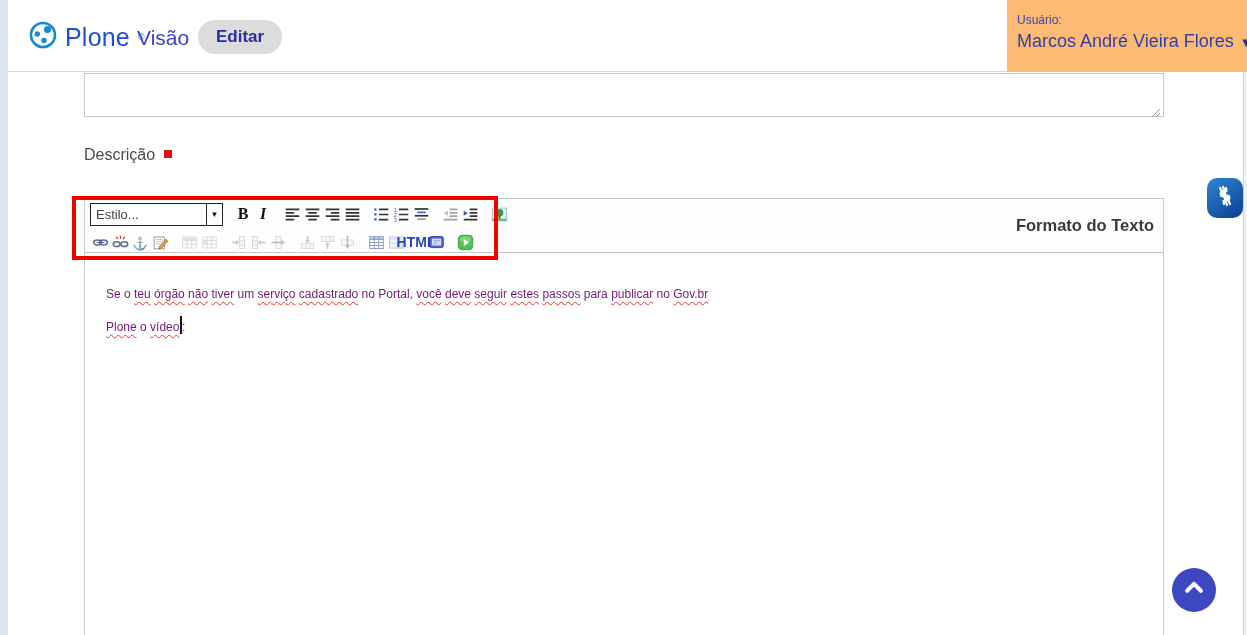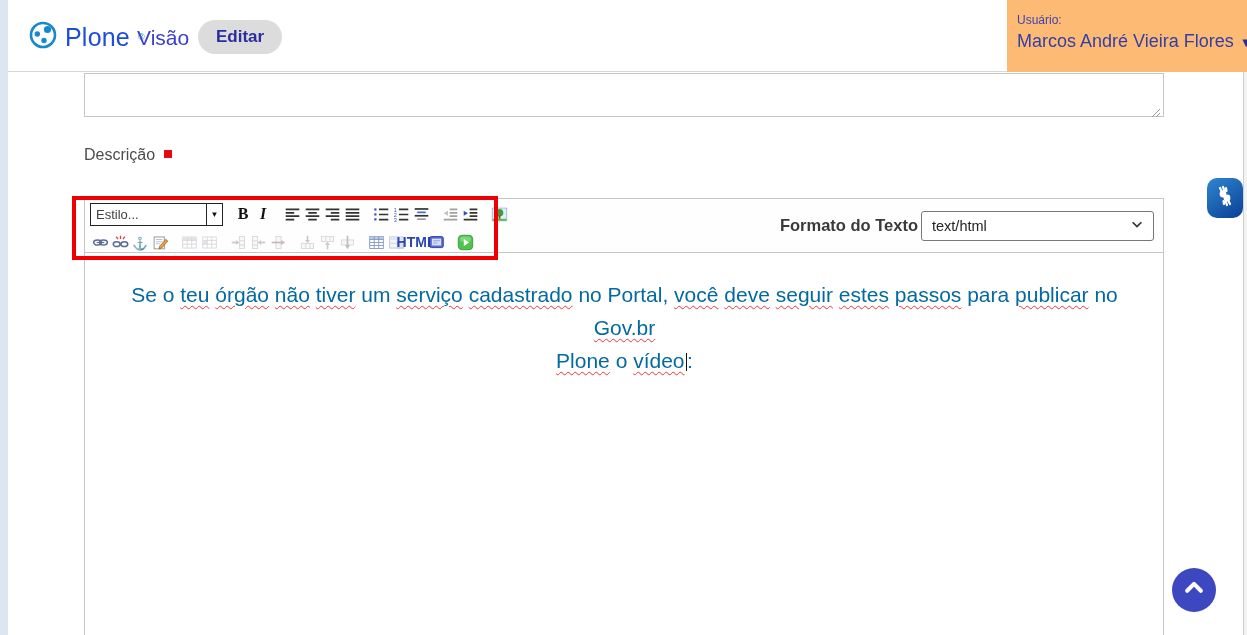--- a/index.html
+++ b/index.html
@@ -46,21 +46,21 @@
   .tbtn.gap{margin-left:9px;}
   .tg{font-family:"Liberation Serif",serif;font-weight:bold;font-size:16px;color:#111;line-height:1;}
   .tg.it{font-style:italic;font-weight:bold;}
   .tg.html{font-family:"Liberation Sans",sans-serif;font-size:14px;font-weight:bold;color:#2b46b4;letter-spacing:0;}
   .tb-right{display:flex;align-items:center;gap:3px;padding-right:9px;}
   .fmt-label{font-size:16.5px;font-weight:bold;color:#3a3a3a;white-space:nowrap;}
   .fmt-select{width:233px;height:30px;border:1px solid #777;border-radius:3px;display:flex;
               align-items:center;justify-content:space-between;padding:0 9px 0 10px;font-size:14.5px;
               color:#222;background:#fff;box-sizing:border-box;cursor:pointer;}
   .ed-body{position:absolute;left:0;right:0;top:54px;bottom:0;background:#fff;
-           padding:25px 20px 0 21px;font-size:21px;color:#0369a1;line-height:33px;cursor:text;text-align:center;}
+           padding:25px 20px 0 21px;font-size:12px;color:#701a75;line-height:33px;cursor:text;}
   .sp{text-decoration:underline;text-decoration-style:wavy;text-decoration-color:#e33;
       text-decoration-thickness:1px;text-underline-offset:3px;}
   .caret{display:inline-block;width:1.5px;height:18px;background:#111;vertical-align:-3px;margin-left:1px;}
   
   .annotation{position:absolute;left:72px;top:196px;width:418px;height:56px;border:4px solid #ee0000;
               z-index:10;pointer-events:none;}
   
   .right-border{position:absolute;left:1243px;top:72px;width:1px;height:563px;background:#cfcfcf;}
   .right-gutter{position:absolute;left:1244px;top:72px;width:3px;height:563px;background:#f2f2f2;}
   
@@ -308,28 +308,20 @@
               <svg width="17" height="17" viewBox="0 0 20 20">
                 <rect x="1.5" y="1.5" width="17" height="17" rx="4.5" fill="#4fc24f" stroke="#2f9a2f"></rect>
                 <rect x="3.5" y="3" width="13" height="6" rx="3" fill="#8fe08f" opacity="0.7"></rect>
                 <path d="M8 5.8l6.2 4.2L8 14.2z" fill="#fff"></path>
               </svg>
             </span>
           </div>
       </div>
       <div class="tb-right">
         <span class="fmt-label">Formato do Texto</span>
-        <div class="fmt-select">
-          <span>text/html</span>
-          <span>
-            <svg width="14" height="14" viewBox="0 0 16 16">
-                <path d="M3 6l5 5 5-5" fill="none" stroke="#333" stroke-width="2"></path>
-              </svg>
-          </span>
-        </div>
       </div>
     </div>
     <div class="ed-body" id="ed-body">
         <div><span>Se o </span><span class="sp">teu</span><span> </span><span class="sp">órgão</span><span> </span><span class="sp">não</span><span> </span><span class="sp">tiver</span><span> um </span><span class="sp">serviço</span><span> </span><span class="sp">cadastrado</span><span> no Portal, </span><span class="sp">você</span><span> </span><span class="sp">deve</span><span> </span><span class="sp">seguir</span><span> </span><span class="sp">estes</span><span> </span><span class="sp">passos</span><span> para </span><span class="sp">publicar</span><span> no </span><span class="sp">Gov.br</span></div>
         <div><span class="sp">Plone</span><span> o </span><span class="sp">vídeo</span><span class="caret"></span><span>:</span></div>
       </div>
   </div>
 
   <div class="annotation"></div>
 

